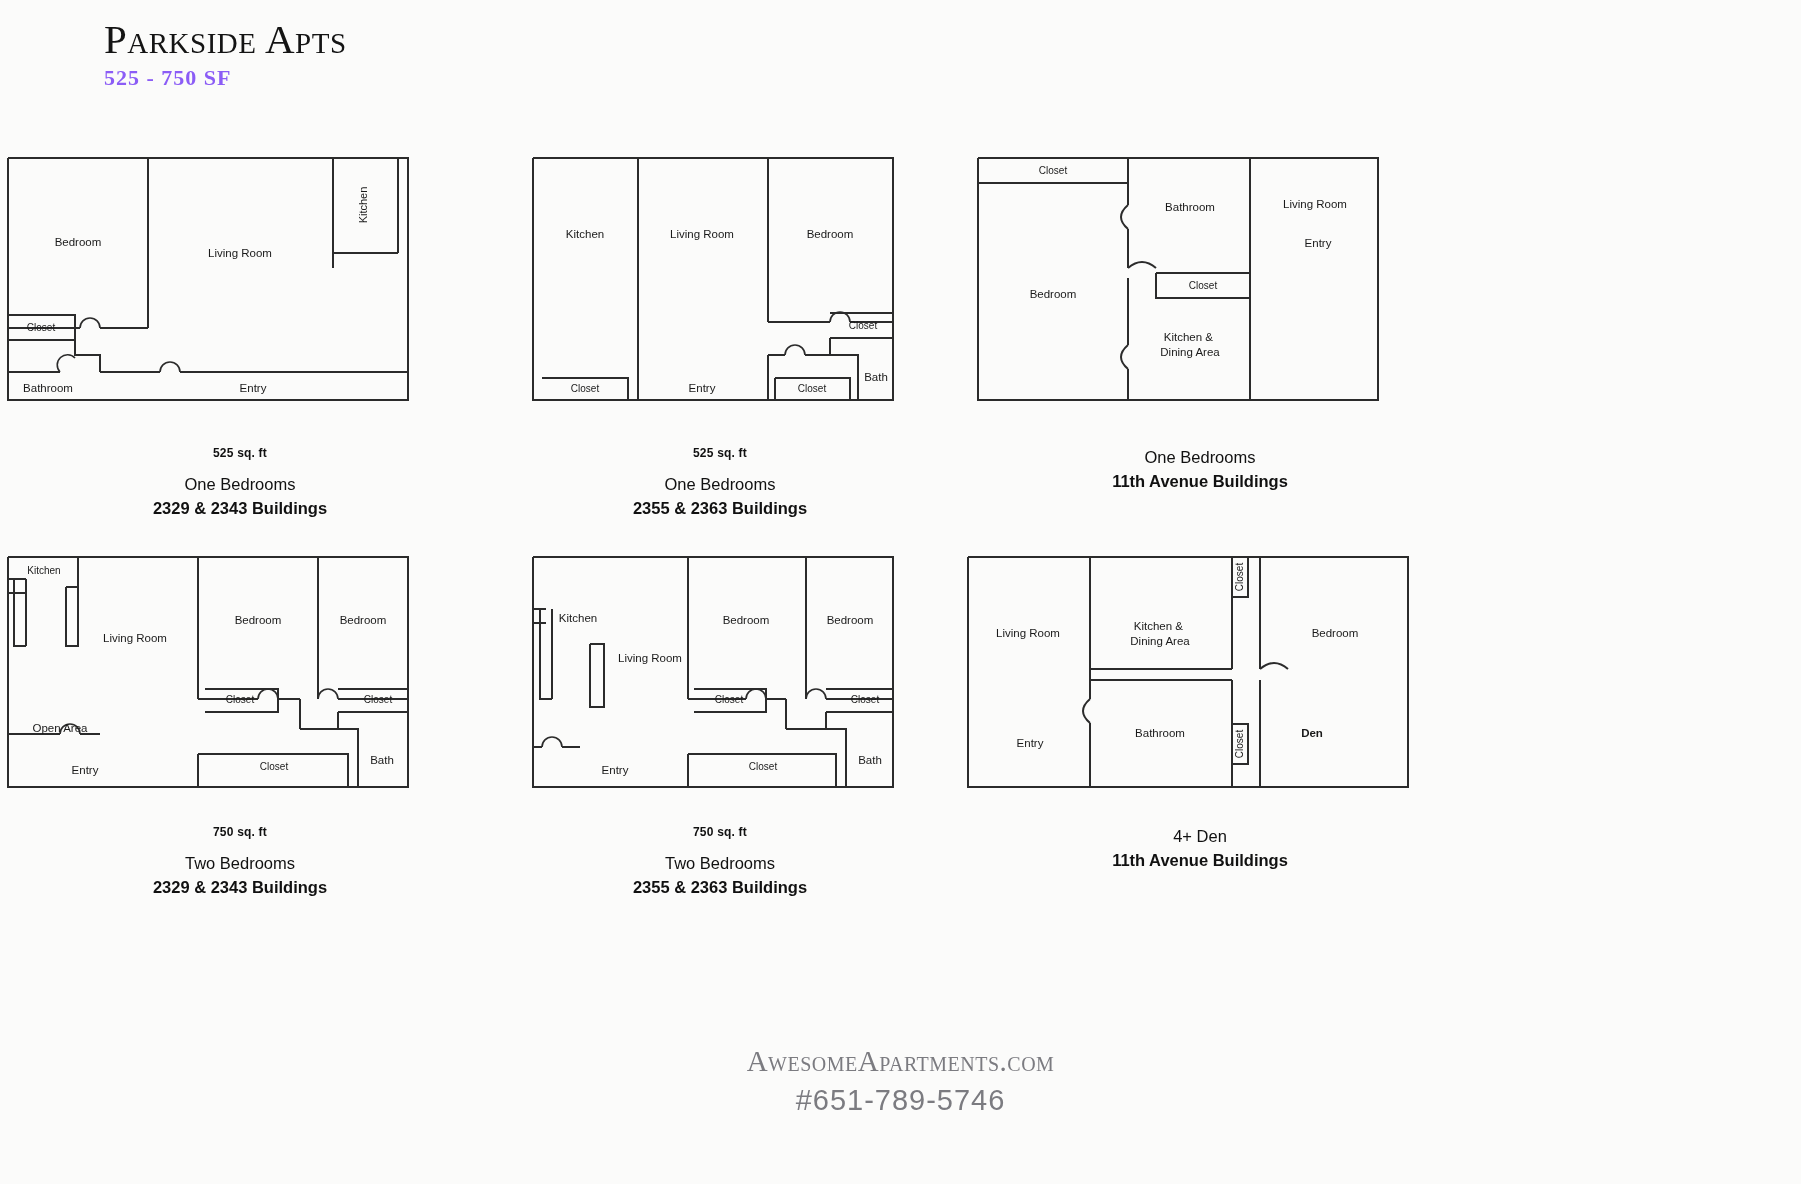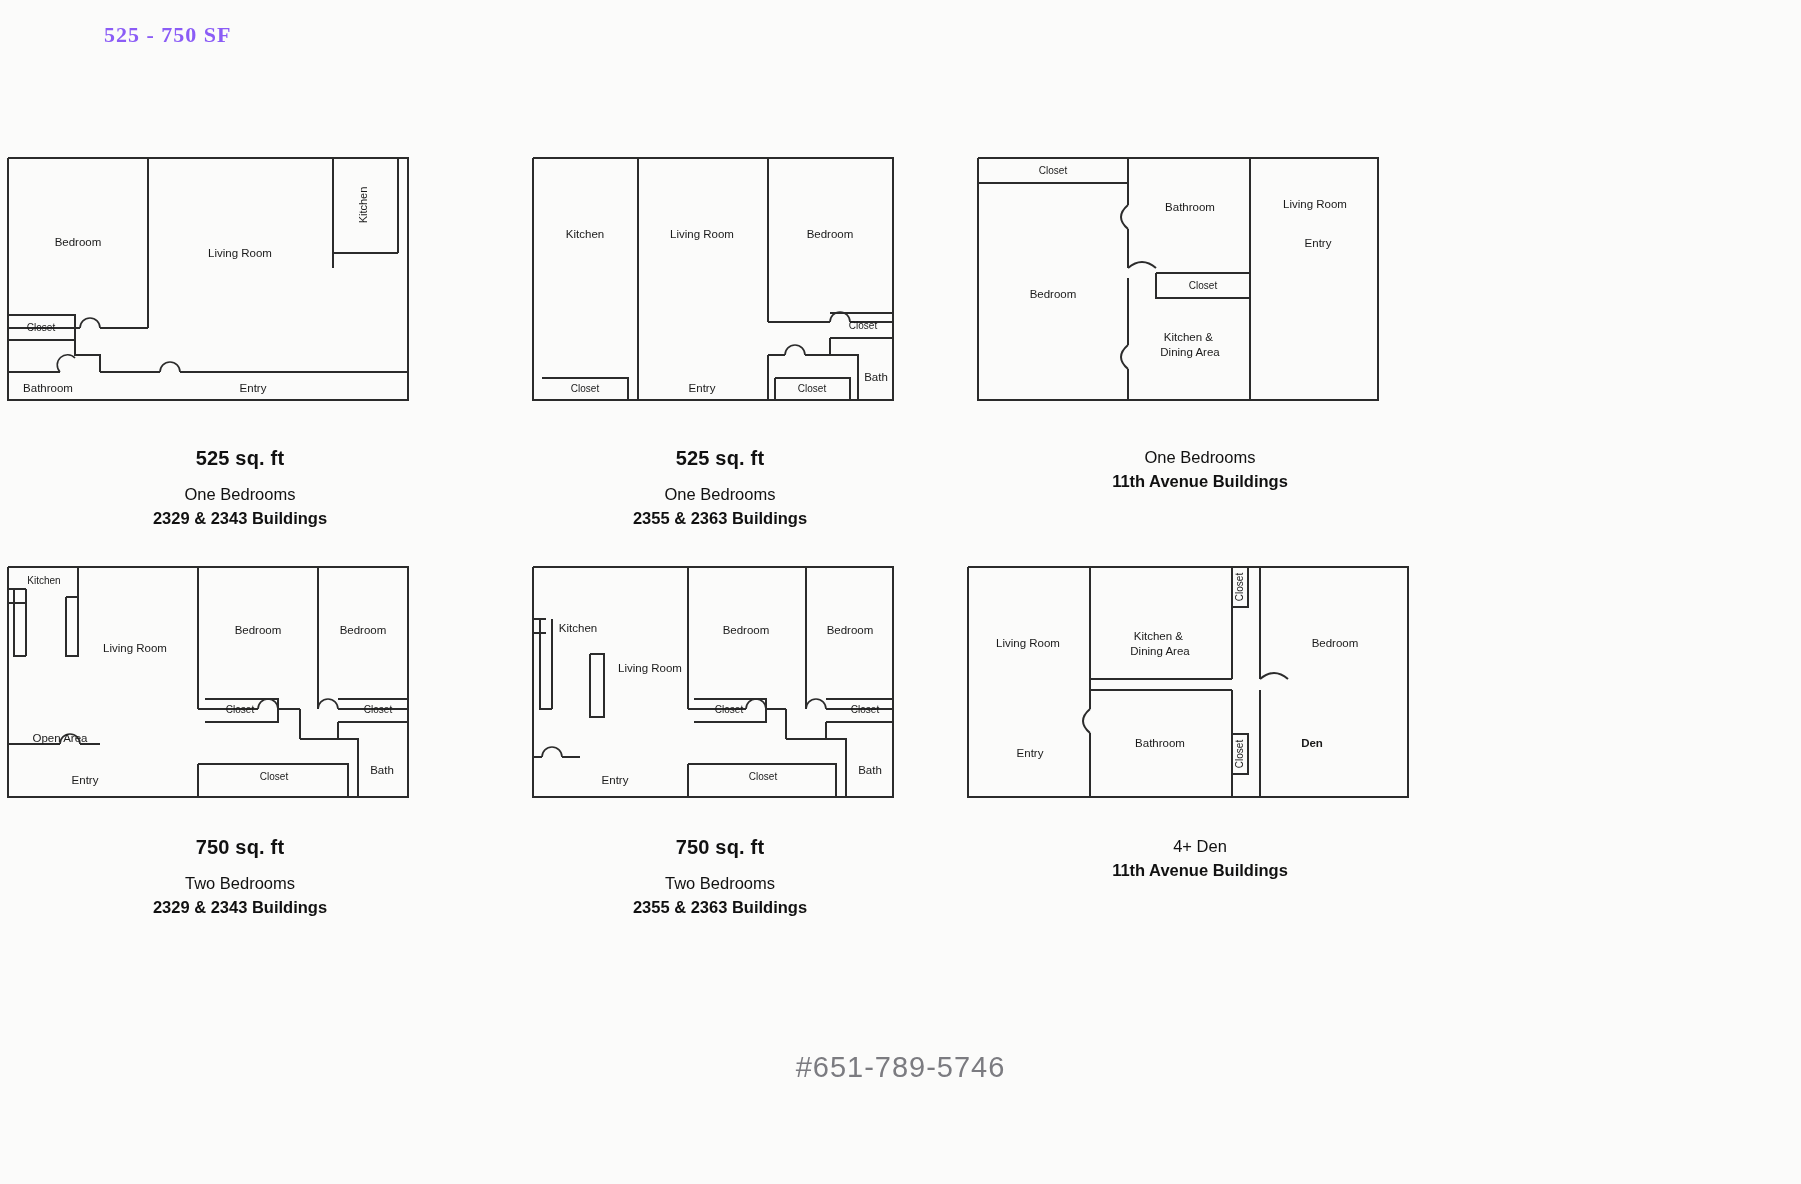--- a/index.html
+++ b/index.html
@@ -53,21 +53,21 @@
     fill:#1a1a1a;
     text-anchor:middle;
     dominant-baseline:middle;
   }
   .rm{font-size:11.5px;}
   .cl{font-size:10px;}
   .vert{font-size:11px;}
 
   .caption{text-align:center;margin-top:26px;}
   .cap-area{
-    font-size:20px;font-weight:bold;color:#111;
+    font-size:12px;font-weight:bold;color:#111;
     letter-spacing:0.2px;line-height:1.25;
   }
   .cap-type{
     font-size:16.5px;font-weight:normal;color:#111;
     margin-top:12px;line-height:1.45;
   }
   .cap-bldg{
     font-size:16.5px;font-weight:bold;color:#111;
     line-height:1.45;
   }
@@ -87,20 +87,21 @@
     font-size:29px;
     letter-spacing:1px;
     color:#7b7b80;
     margin-top:6px;
   }
 </style>
 </head>
 <body>
 
 <div class="header">
+  <div class="title">Parkside Apts</div>
   <div class="sqrange">525 - 750 SF</div>
 </div>
 
 <div class="grid">
 
   <div class="row">
 
     <div class="cell">
       <div class="plan-wrap">
         <svg class="plan" width="480" height="270" viewBox="0 0 480 270">
@@ -394,14 +395,15 @@
       </div>
       <div class="caption">
         <div class="cap-type">4+ Den</div>
         <div class="cap-bldg">11th Avenue Buildings</div>
       </div>
     </div>
   </div>
 </div>
 
 <div class="footer">
+  <div class="site">AwesomeApartments.com</div>
   <div class="phone">#651-789-5746</div>
 </div>
 
 </body></html>

